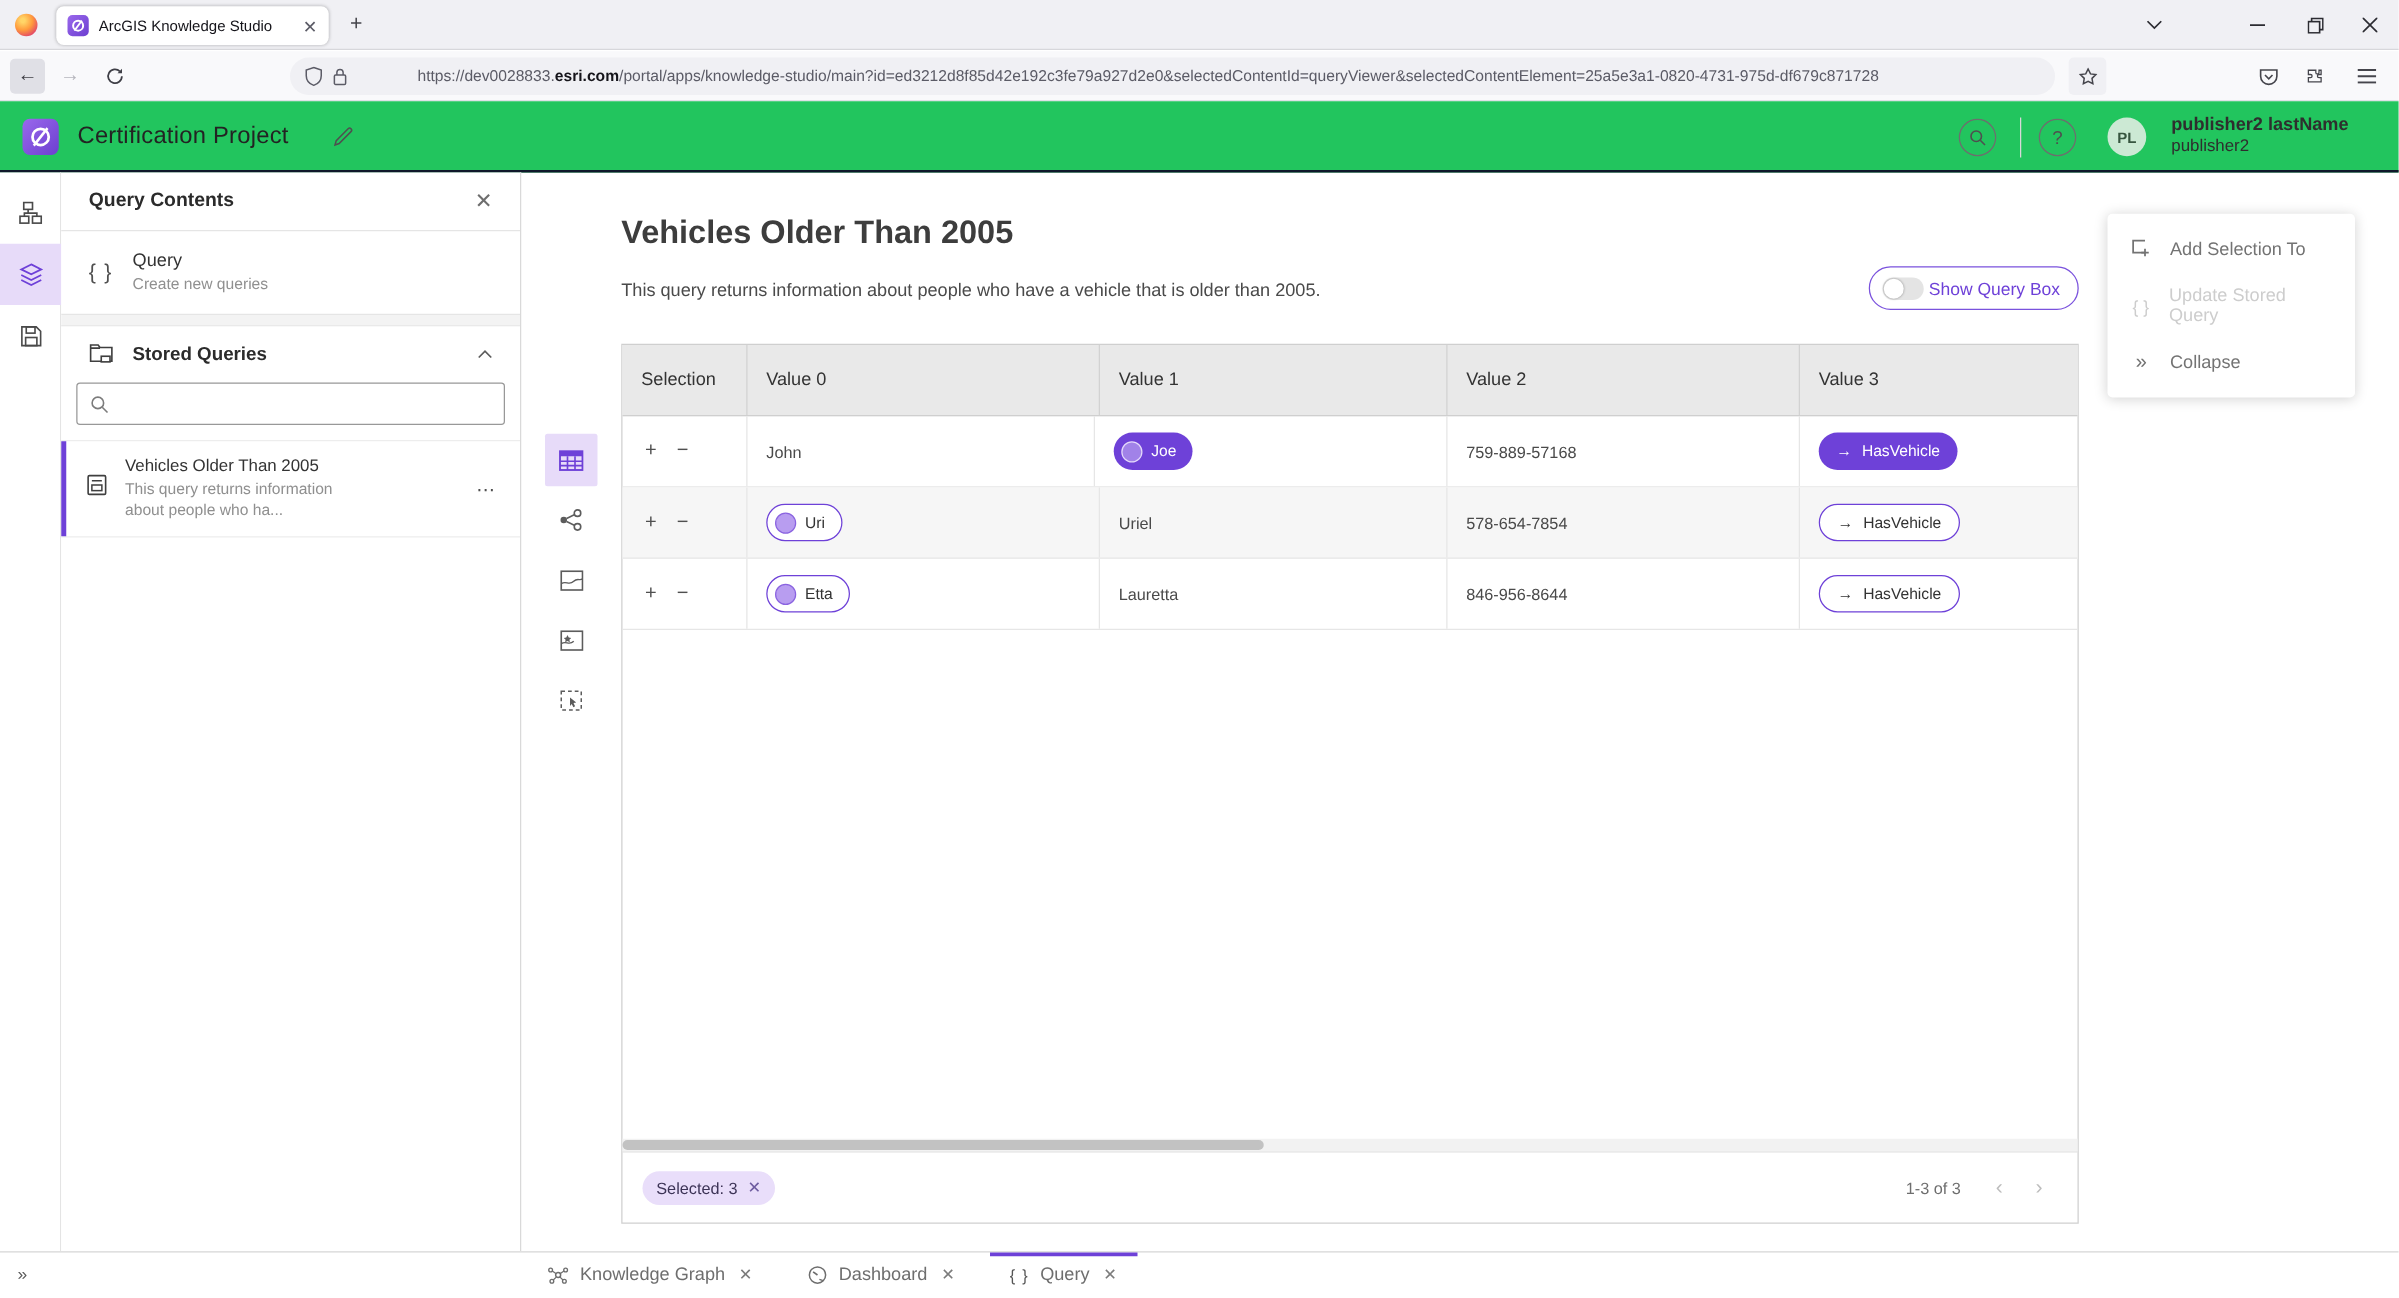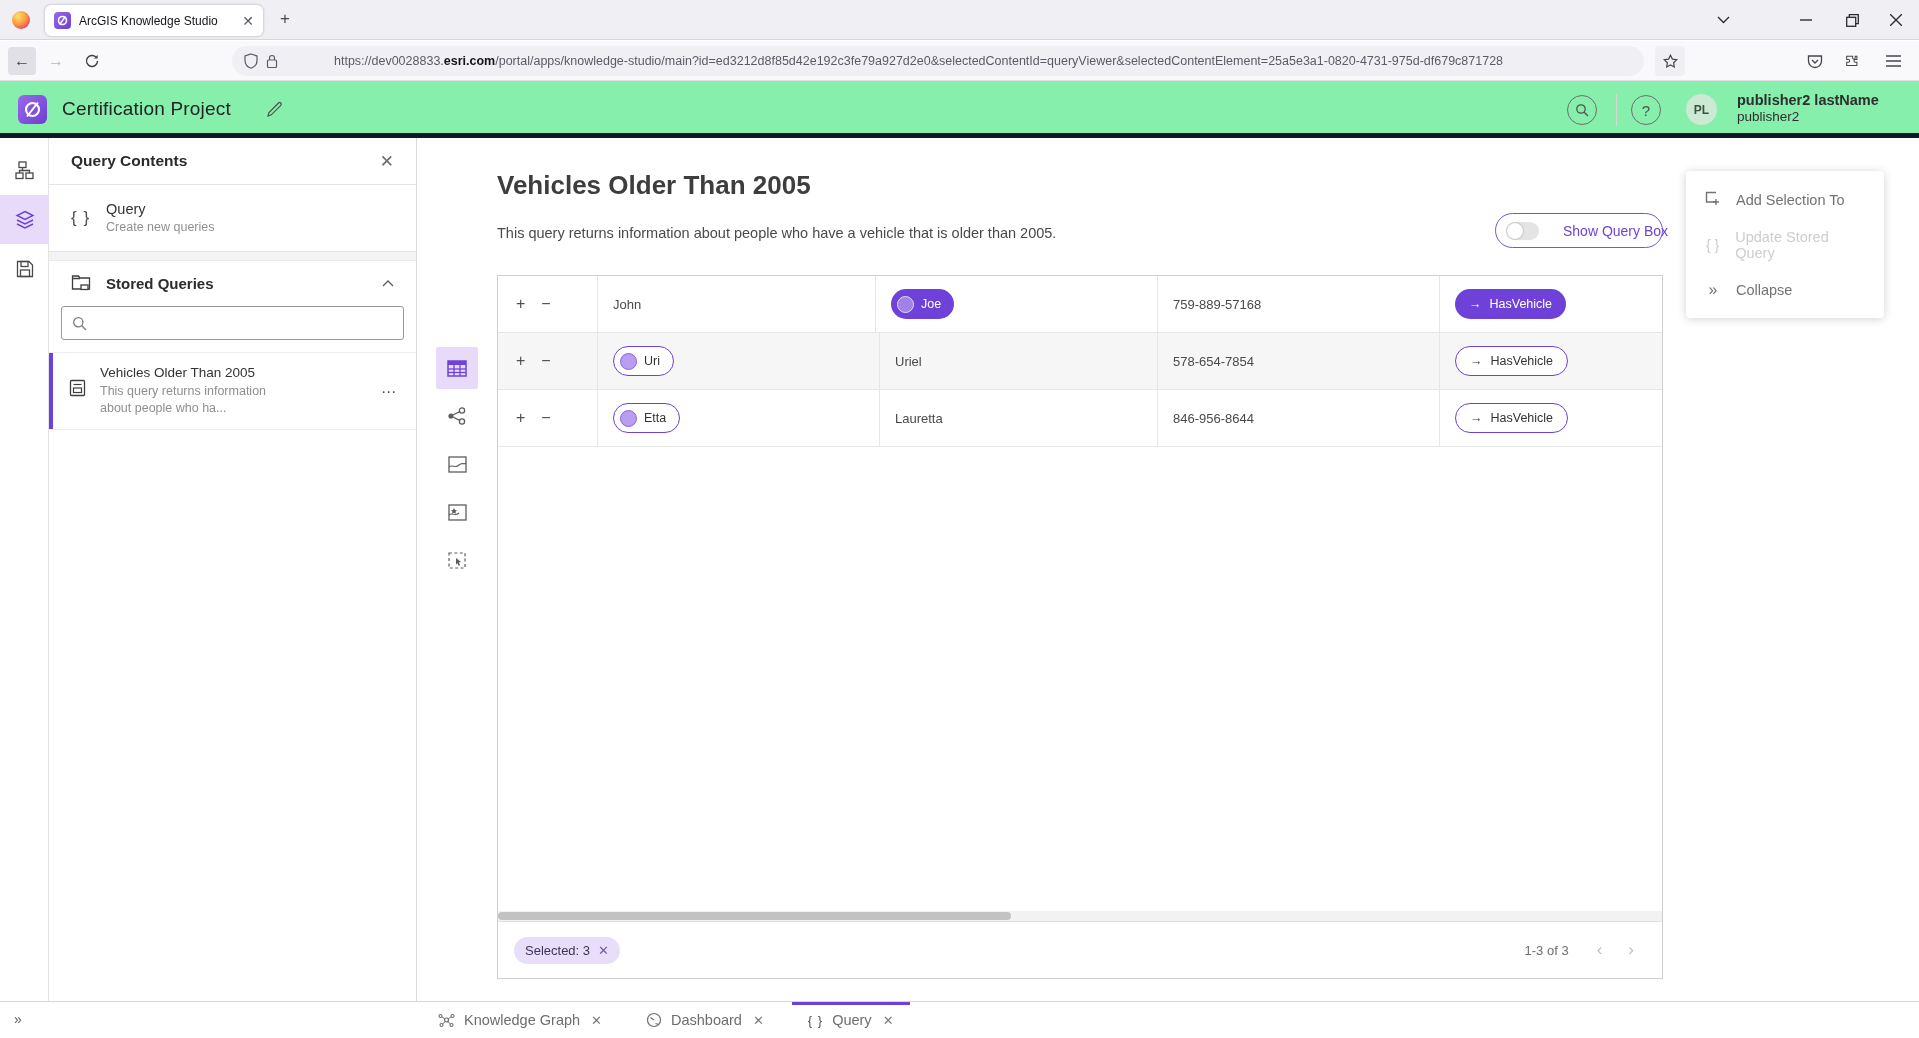--- a/index.html
+++ b/index.html
@@ -29,22 +29,22 @@
   .nav-ic { position:absolute; top:47px; width:28px; height:28px; display:flex; align-items:center;
     justify-content:center; color:#3f3f46; font-size:16px; border-radius:4px; }
   .url-field { position:absolute; left:232px; top:46px; width:1412px; height:30px; background:#f0f0f4;
     border-radius:15px; display:flex; align-items:center; gap:8px; padding:0 12px; }
   .url-text { font-size:12.5px; color:#5b5b66; white-space:nowrap; overflow:hidden;padding-left:48px; }
   .url-text b { color:#15141a; font-weight:bold; }
   .tool-ic { position:absolute; top:46px; width:30px; height:30px; display:flex; align-items:center;
     justify-content:center; color:#45454c; border-radius:4px; }
 
   
-  .app-header { position:absolute; left:0; top:81px; width:100%; height:57px; background:#86efac;
-    border-bottom:5px solid #0f172a; }
+  .app-header { position:absolute; left:0; top:81px; width:100%; height:57px; background:#22c55e;
+    border-bottom:2px solid #0f172a; }
   .logo-lg { position:absolute; left:18px; top:14px; width:29px; height:29px; border-radius:6px;
     background:linear-gradient(135deg,#9a68ec,#6c3fd0); }
   .proj-title { position:absolute; left:62px; top:17px; font-size:19px; color:#232323; letter-spacing:.2px; }
   .pencil { position:absolute; left:266px; top:20px; }
   .hdr-circle { position:absolute; top:14px; width:30px; height:30px; border:1px solid #6e6e6e;
     border-radius:50%; display:flex; align-items:center; justify-content:center; color:#4f4f4f; }
   .hdr-div { position:absolute; left:1616px; top:13px; width:1px; height:32px; background:#d8d8d8; }
   .avatar { position:absolute; left:1686px; top:13px; width:31px; height:31px; border-radius:50%;
     background:#cce9d4; color:#37553f; font-size:12px; font-weight:bold; display:flex;
     align-items:center; justify-content:center; }
@@ -86,21 +86,21 @@
   
   .vtools { position:absolute; left:436px; top:347px; width:44px; }
   .vtool { width:42px; height:42px; margin:0 0 6px 0; display:flex; align-items:center;
     justify-content:center; color:#5c5c5c; }
   .vtool.sel { background:#e7dbf9; color:#6e41d8; border-radius:2px; }
 
   
   .qv-title { position:absolute; left:497px; top:170px; font-size:26px; font-weight:bold; color:#3d3d3d; }
   .qv-desc  { position:absolute; left:497px; top:225px; font-size:14.5px; color:#4a4a4a; }
   .sqb { position:absolute; left:1495px; top:213px; width:168px; height:35px; border:1.5px solid #7a52dd;
-    border-radius:18px; display:flex; align-items:center; gap:24px; padding:0 10px; background:#fff; }
+    border-radius:18px; display:flex; align-items:center; gap:4px; padding:0 10px; background:#fff; }
   .sqb .track { width:33px; height:18px; background:#e4e4e4; border-radius:9px; position:relative; flex:0 0 auto; }
   .sqb .knob { position:absolute; left:1px; top:1px; width:16px; height:16px; border-radius:50%;
     background:#fff; box-shadow:0 0 2px rgba(0,0,0,.4); }
   .sqb .lb { font-size:14px; color:#6e41d8; white-space:nowrap; }
 
   .tablecard { position:absolute; left:497px; top:275px; width:1166px; height:704px;
     border:1px solid #cfcfcf; display:flex; flex-direction:column; background:#fff; }
   .thead { display:flex; height:57px; background:#e9e9e9; border-bottom:1px solid #cfcfcf; flex:0 0 auto; }
   .th { display:flex; align-items:center; padding-left:15px; font-size:14.5px; color:#333;
     border-right:1px solid #d2d2d2; }
@@ -396,20 +396,27 @@
   <div class="qv-desc">This query returns information about people who have a vehicle that is older than 2005.</div>
 
   <div class="sqb">
     <span class="track">
         <span class="knob"></span>
       </span>
     <span class="lb">Show Query Box</span>
   </div>
 
   <div class="tablecard">
+    <div class="thead">
+      <div class="th c0">Selection</div>
+      <div class="th c1">Value 0</div>
+      <div class="th c2">Value 1</div>
+      <div class="th c3">Value 2</div>
+      <div class="th c4">Value 3</div>
+    </div>
 
     <div class="trow">
       <div class="td c0 pm">
           <span>+</span>
           <span>−</span>
         </div>
       <div class="td c2">John</div>
       <div class="td c1">
           <span class="epill filled">
             <span class="dot"></span>

